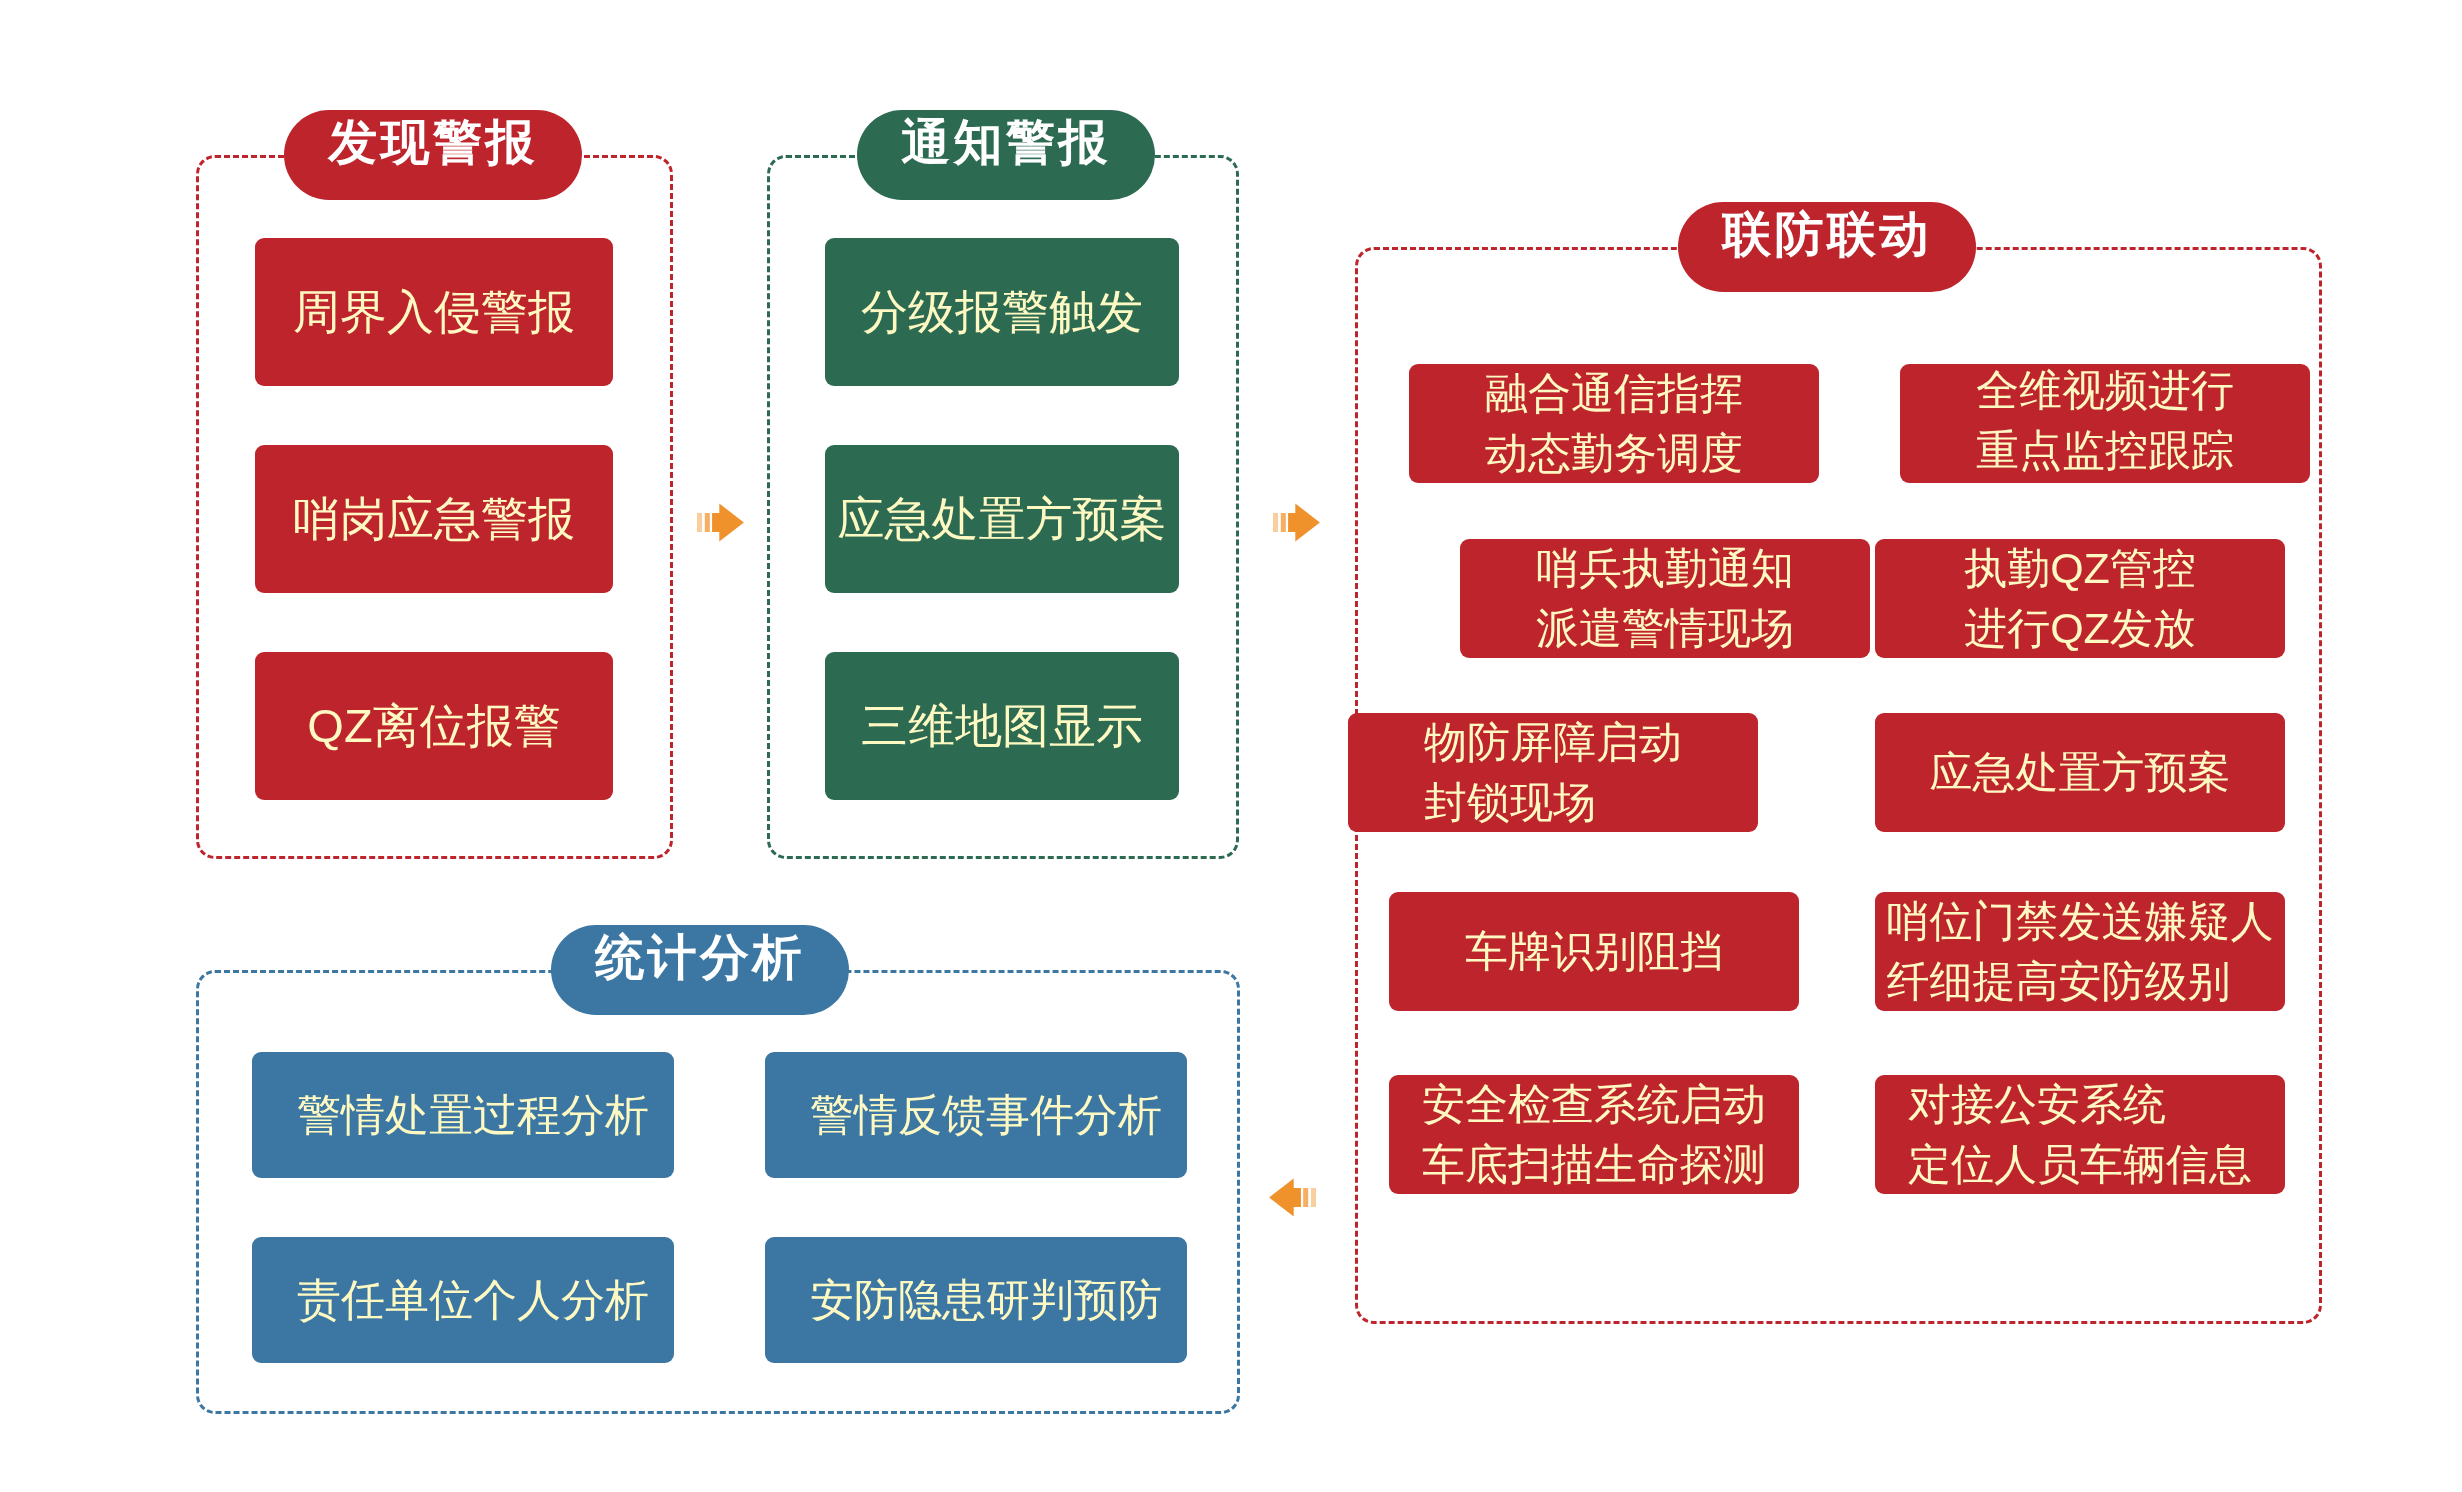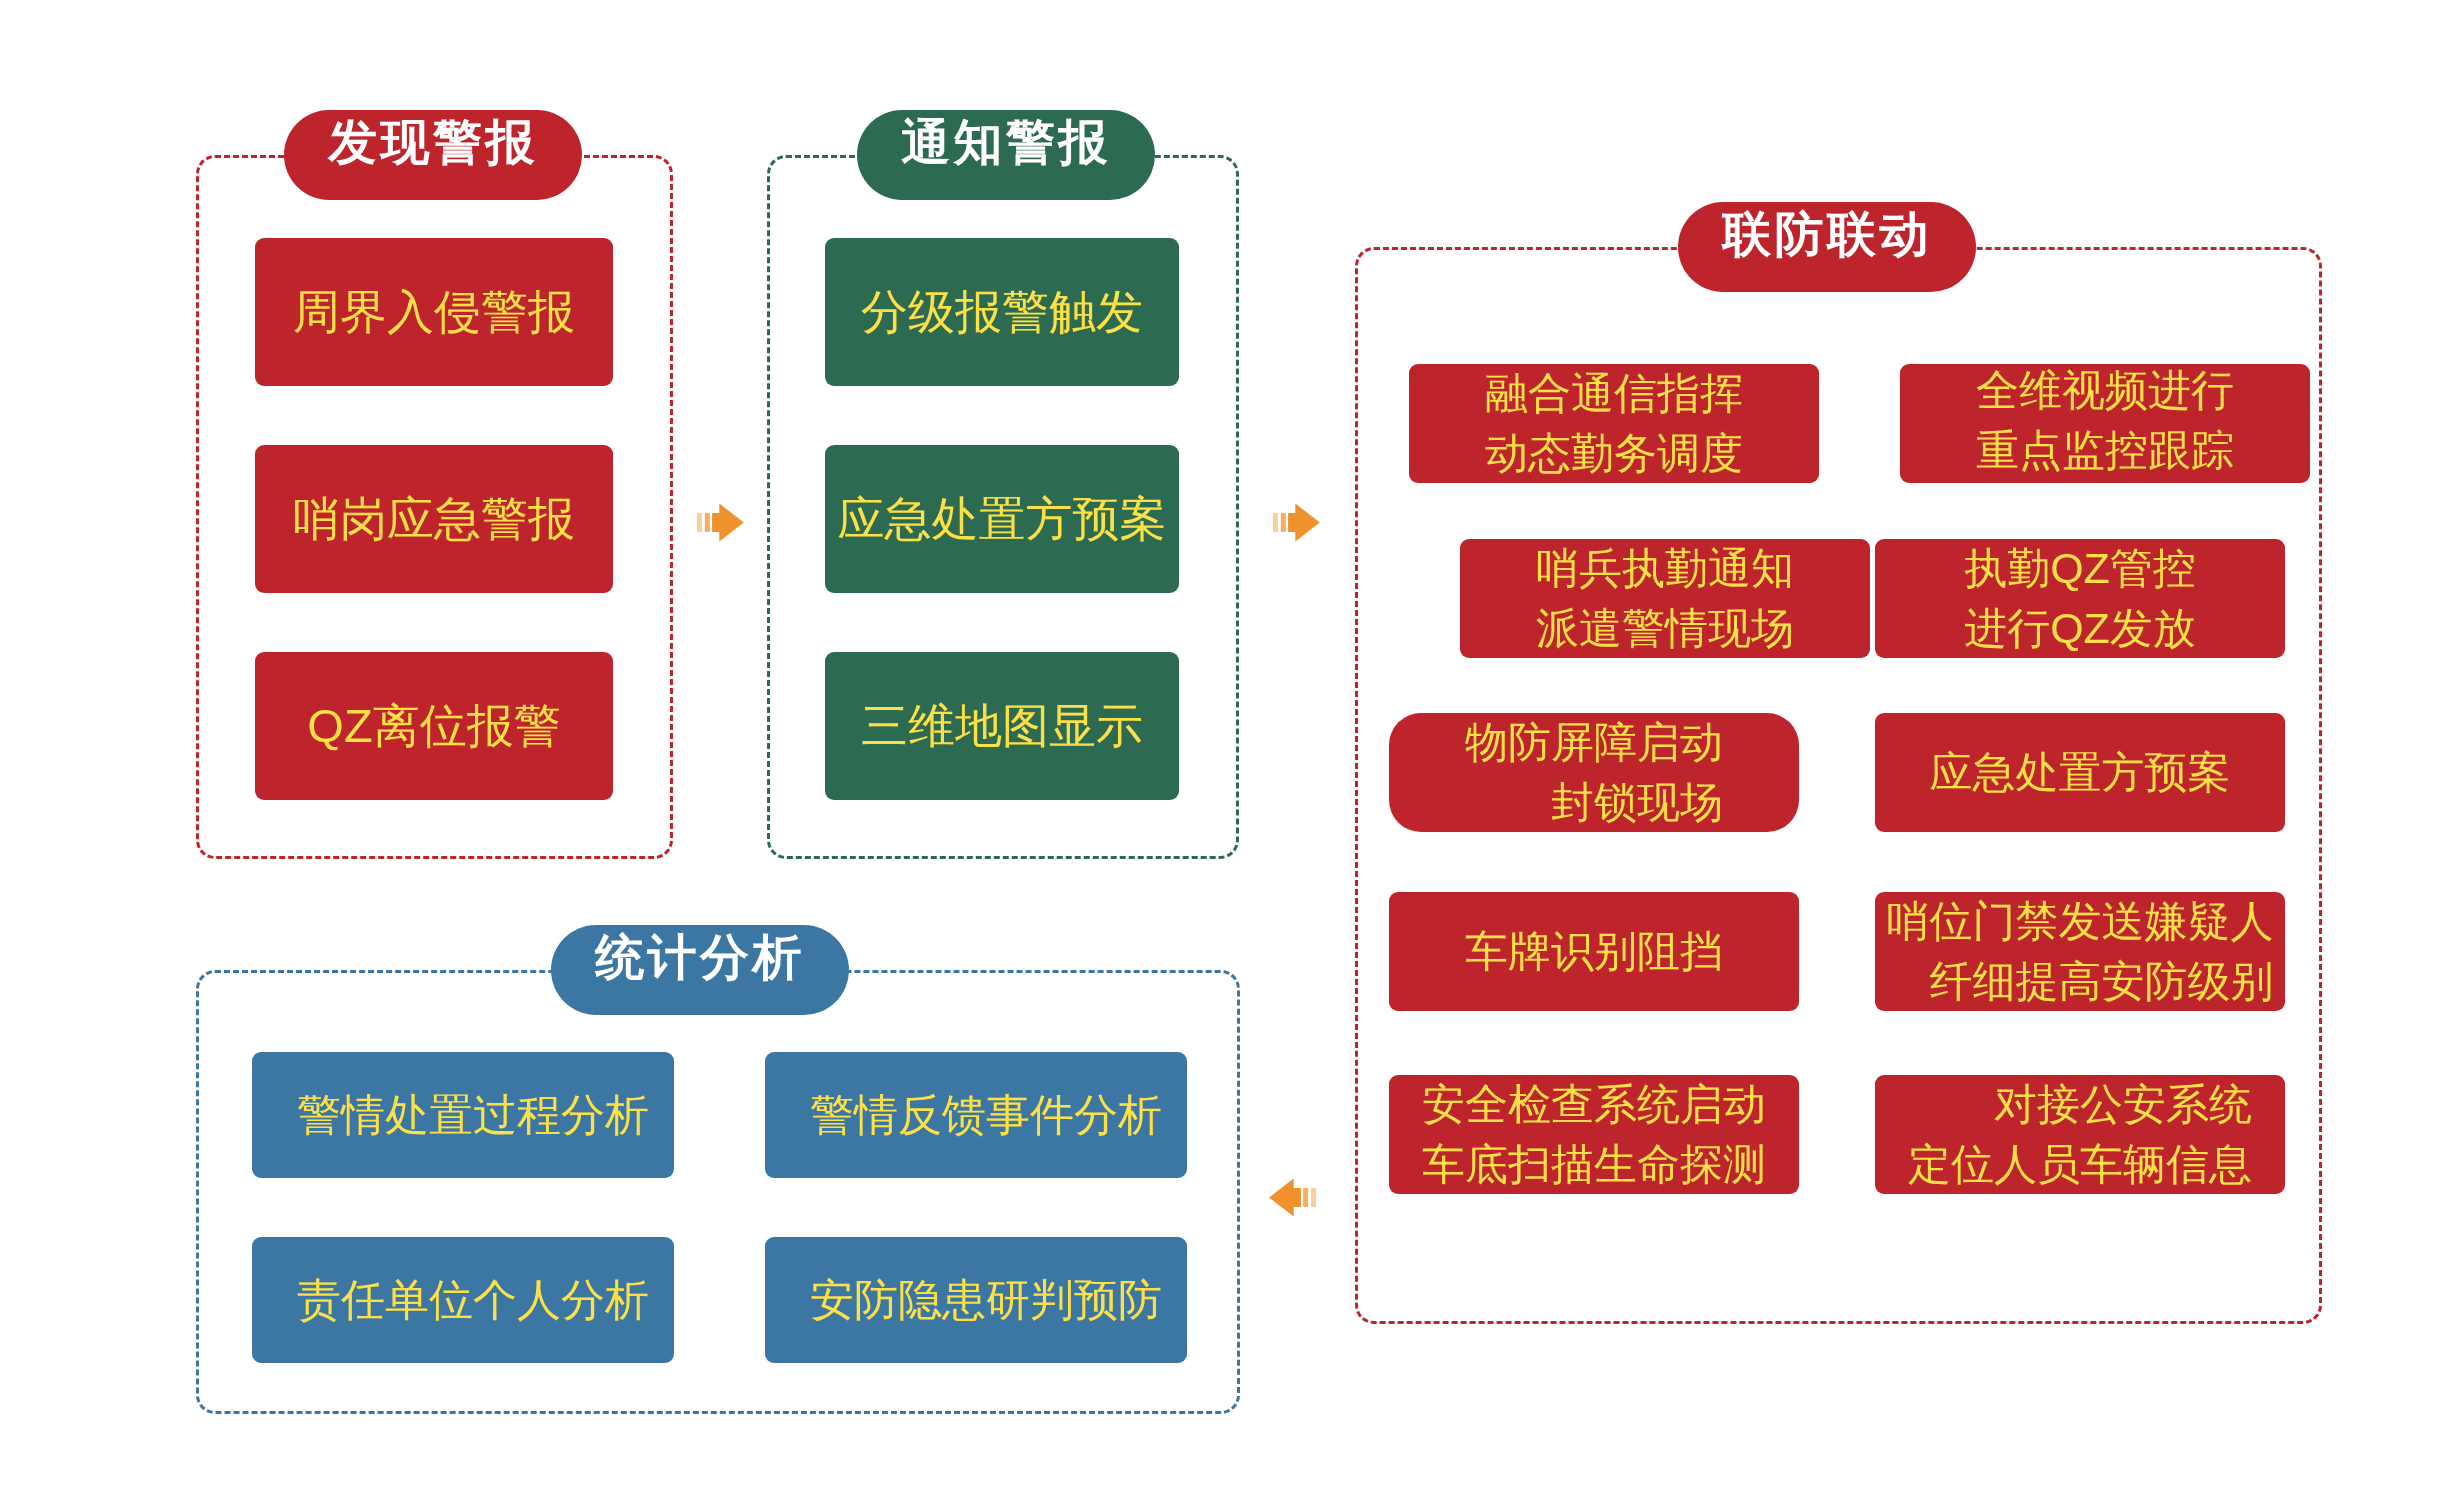--- a/index.html
+++ b/index.html
@@ -28,22 +28,22 @@
     color:#ffffff;font-size:49px;font-weight:bold;
     letter-spacing:3.4px;
     z-index:3;
   }
   .pill.red{background:#BE242C;}
   .pill.green{background:#2C6A52;}
   .pill.blue{background:#3B77A2;}
   .node{
     position:absolute;
     display:flex;align-items:center;justify-content:center;
-    text-align:right;
-    color:#fde047;
+    text-align:left;
+    color:#fef9c3;
     border-radius:9px;
     white-space:pre-line;
     z-index:2;
     box-sizing:border-box;
   }
   .node.red{background:#BE242C;}
   .node.green{background:#2C6A52;}
   .node.blue{background:#3B77A2;padding-left:20px;}
   .s1{width:358px;height:148px;left:255px;font-size:47px;}
   .s2{width:354px;height:148px;left:825px;font-size:47px;}
@@ -74,21 +74,21 @@
 
   <div class="frame red" style="left:1355px;top:247px;width:967px;height:1077px;"></div>
   <div class="pill red" style="left:1678px;top:202px;">
     <span>联防联动</span>
   </div>
 
   <div class="node red s3" style="left:1389px;top:364px;margin-left:20px;"><span>融合通信指挥
 动态勤务调度</span></div>
   <div class="node red s3" style="left:1432px;top:539px;margin-left:28px;"><span>哨兵执勤通知
 派遣警情现场</span></div>
-  <div class="node red s3" style="left:1389px;top:713px;border-radius:32px;"><span>物防屏障启动
+  <div class="node red s3" style="left:1348px;top:713px;"><span>物防屏障启动
 封锁现场</span></div>
   <div class="node red s3" style="left:1389px;top:892px;"><span>车牌识别阻挡</span></div>
   <div class="node red s3" style="left:1389px;top:1075px;"><span>安全检查系统启动
 车底扫描生命探测</span></div>
 
   <div class="node red s3" style="left:1900px;top:364px;font-family:Liberation Mono, monospace;"><span>全维视频进行
 重点监控跟踪</span></div>
   <div class="node red s3" style="left:1875px;top:539px;"><span>执勤QZ管控
 进行QZ发放</span></div>
   <div class="node red s3" style="left:1875px;top:713px;"><span>应急处置方预案</span></div>

